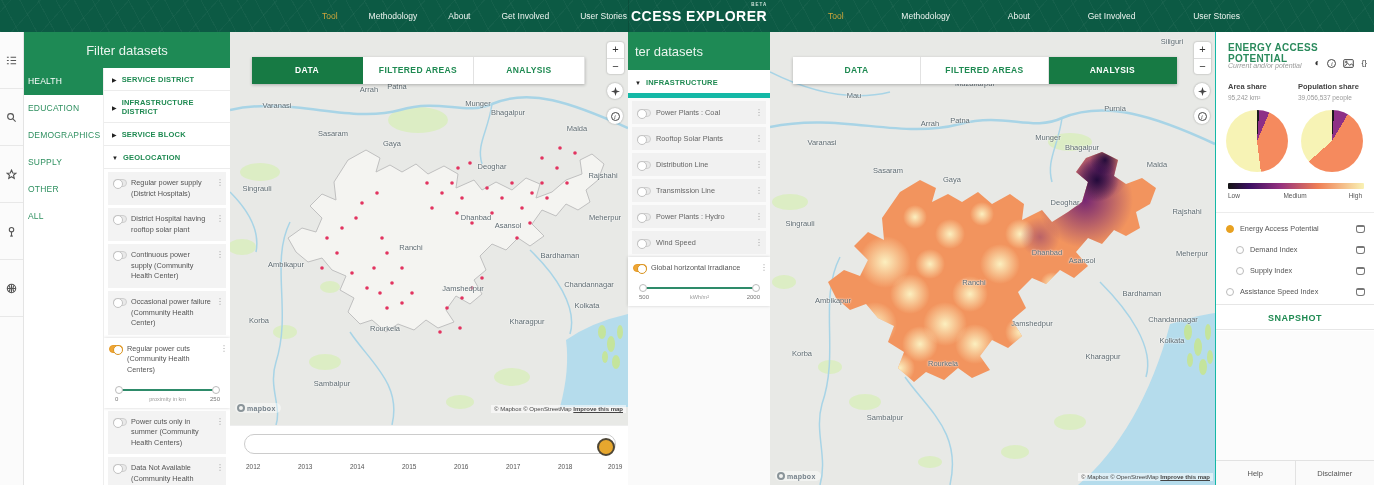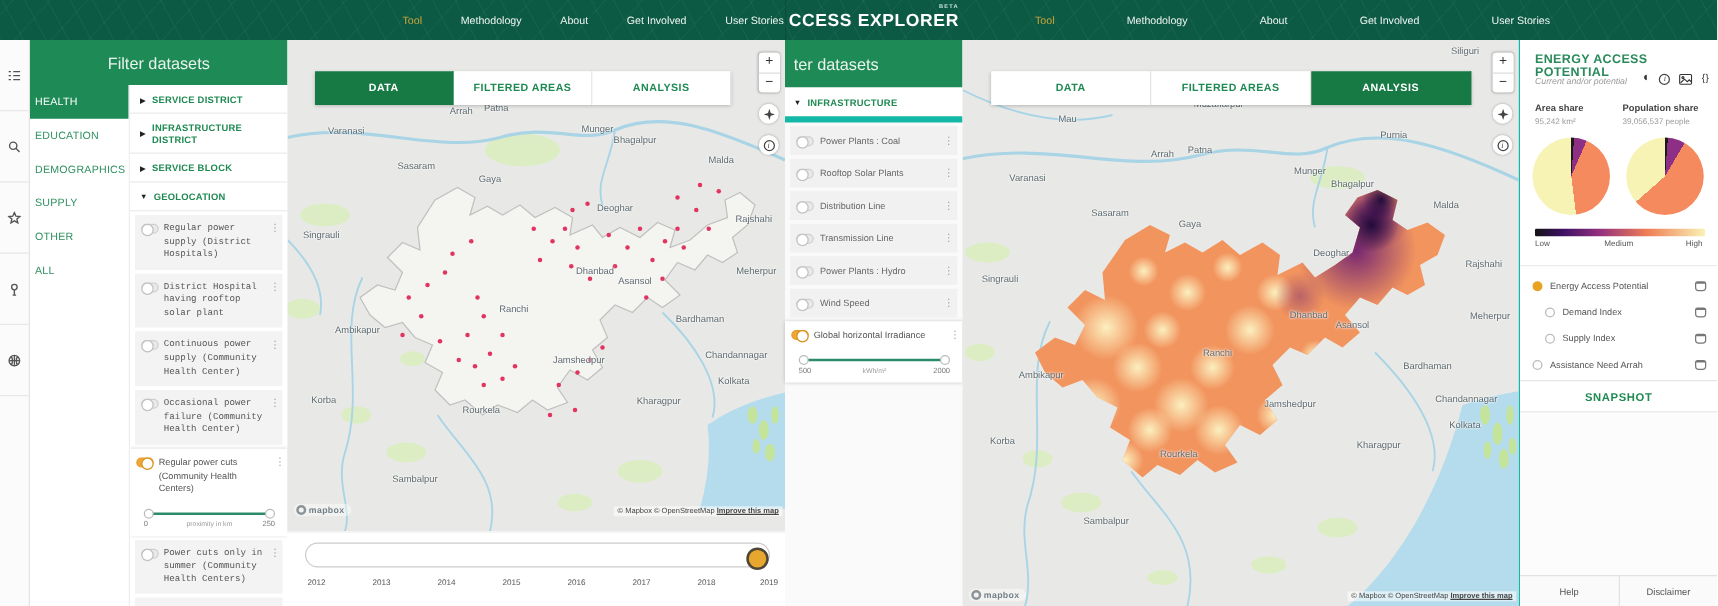--- a/index.html
+++ b/index.html
@@ -29,21 +29,21 @@
   .fp-head .t { width:100%; text-align:center; font-size:13px; color:#eaf4ee; }
   .cats { position:absolute; left:24px; top:68px; width:79px; }
   .cat { height:27px; line-height:27px; padding-left:4px; font-size:8.5px; font-weight:normal; color:#2f9060; letter-spacing:.2px; cursor:pointer; }
   .cat.active { background:#1e8a55; color:#fff; }
   .ds-col { position:absolute; left:103px; top:68px; width:127px; height:417px; background:#fff; border-left:1px solid #eee; overflow:hidden; }
   .group { display:flex; align-items:center; gap:5px; padding:7px 6px 6px 8px; border-bottom:1px solid #ececec; cursor:pointer; }
   .group .tri { font-size:6px; color:#222; }
   .group .tri::before { content:"\25B6"; }
   .group.expanded .tri::before { content:"\25BC"; }
   .group .glabel { font-size:7.5px; font-weight:bold; color:#1f8a52; letter-spacing:.2px; }
-  .ds-item { display:flex; gap:4px; align-items:flex-start; background:#f3f3f3; margin:3px 4px; padding:6px 4px 6px 5px; cursor:pointer;font-family:Liberation Mono, monospace; }
+  .ds-item { display:flex; gap:4px; align-items:flex-start; background:#f3f3f3; margin:3px 4px; padding:6px 4px 6px 5px; cursor:pointer; }
   .ds-item .lbl { flex:1; font-size:7.3px; line-height:1.45; color:#555; }
   .kebab { font-size:8px; color:#999; width:6px; text-align:center; cursor:pointer; }
   .toggle { flex:none; width:14px; height:8px; border-radius:5px; background:#e9e9e9; border:1px solid #cfcfcf; position:relative; margin-top:1px; cursor:pointer; }
   .toggle::after { content:""; position:absolute; width:8px; height:8px; border-radius:50%; background:#fff; border:1px solid #c2c2c2; left:-1px; top:-1px; }
   .toggle.on { background:#efa636; border-color:#e79c28; }
   .toggle.on::after { left:auto; right:-1px; border-color:#d8931f; }
   .active-card { background:#fff; margin:3px 0; padding:6px 4px 8px 5px; box-shadow:0 0 3px rgba(0,0,0,.18); }
   .active-card .row1 { display:flex; gap:4px; align-items:flex-start; }
   .active-card .lbl { flex:1; font-size:7.3px; line-height:1.45; color:#555; }
   .mini-slider { position:relative; height:14px; margin:10px 6px 0 6px; }
@@ -636,21 +636,21 @@
           <span class="lbl">Demand Index</span>
           <span class="expbox"></span>
         </div>
         <div class="idx indent">
           <span class="radio"></span>
           <span class="lbl">Supply Index</span>
           <span class="expbox"></span>
         </div>
         <div class="idx">
           <span class="radio"></span>
-          <span class="lbl">Assistance Need Arrah</span>
+          <span class="lbl">Assistance Speed Index</span>
           <span class="expbox"></span>
         </div>
     </div>
     <div class="snapshot">SNAPSHOT</div>
     <div class="ap-rest"></div>
     <div class="ap-foot">
       <div>Help</div>
       <div>Disclaimer</div>
     </div>
   </div>

